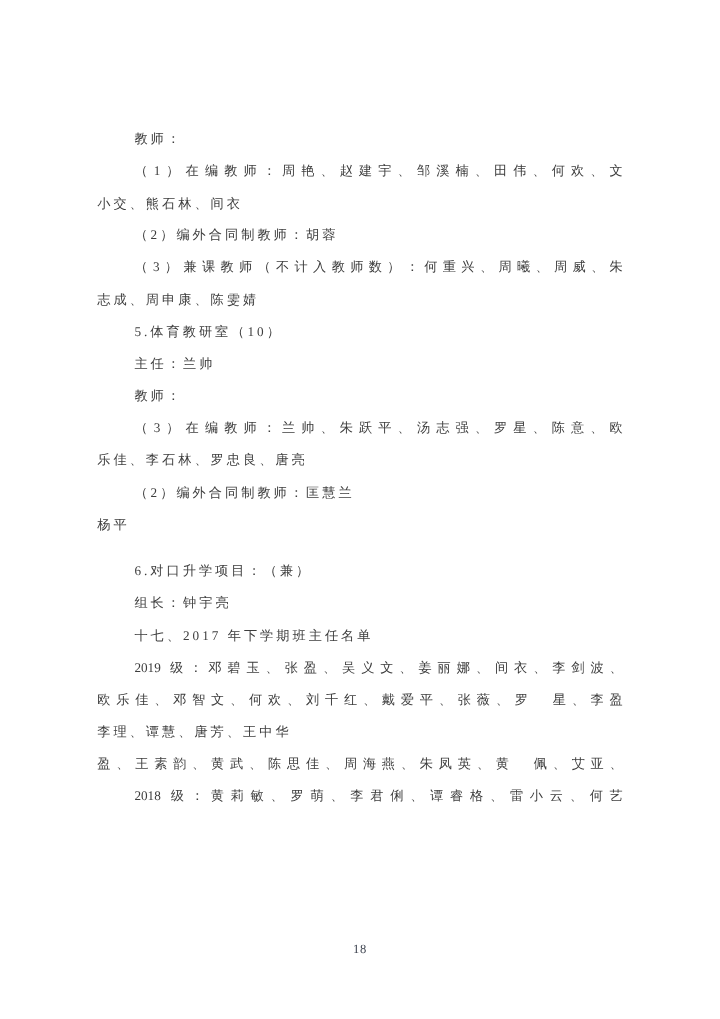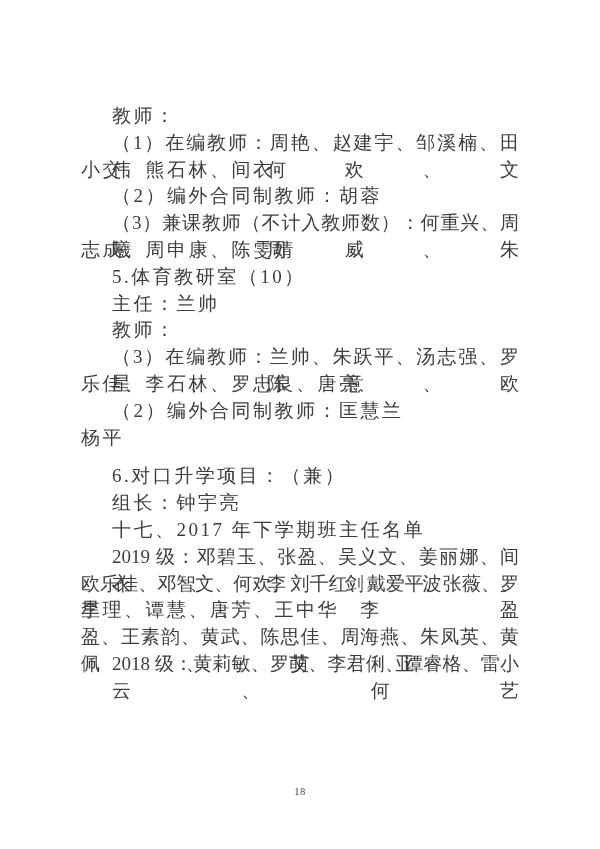--- a/index.html
+++ b/index.html
@@ -20,21 +20,21 @@
     position: absolute;
     left: 81px;
     top: 103px;
     width: 438px;
     color: #3d3d3d;
   }
   .text-line {
     display: block;
     height: 26.8px;
     line-height: 26.8px;
-    font-size: 19px;
+    font-size: 11px;
     letter-spacing: 2.5px;
     white-space: nowrap;
     overflow: visible;
   }
   .text-line.justify {
     letter-spacing: 0;
     white-space: normal;
     text-align: justify;
     text-align-last: justify;
     text-justify: inter-character;

